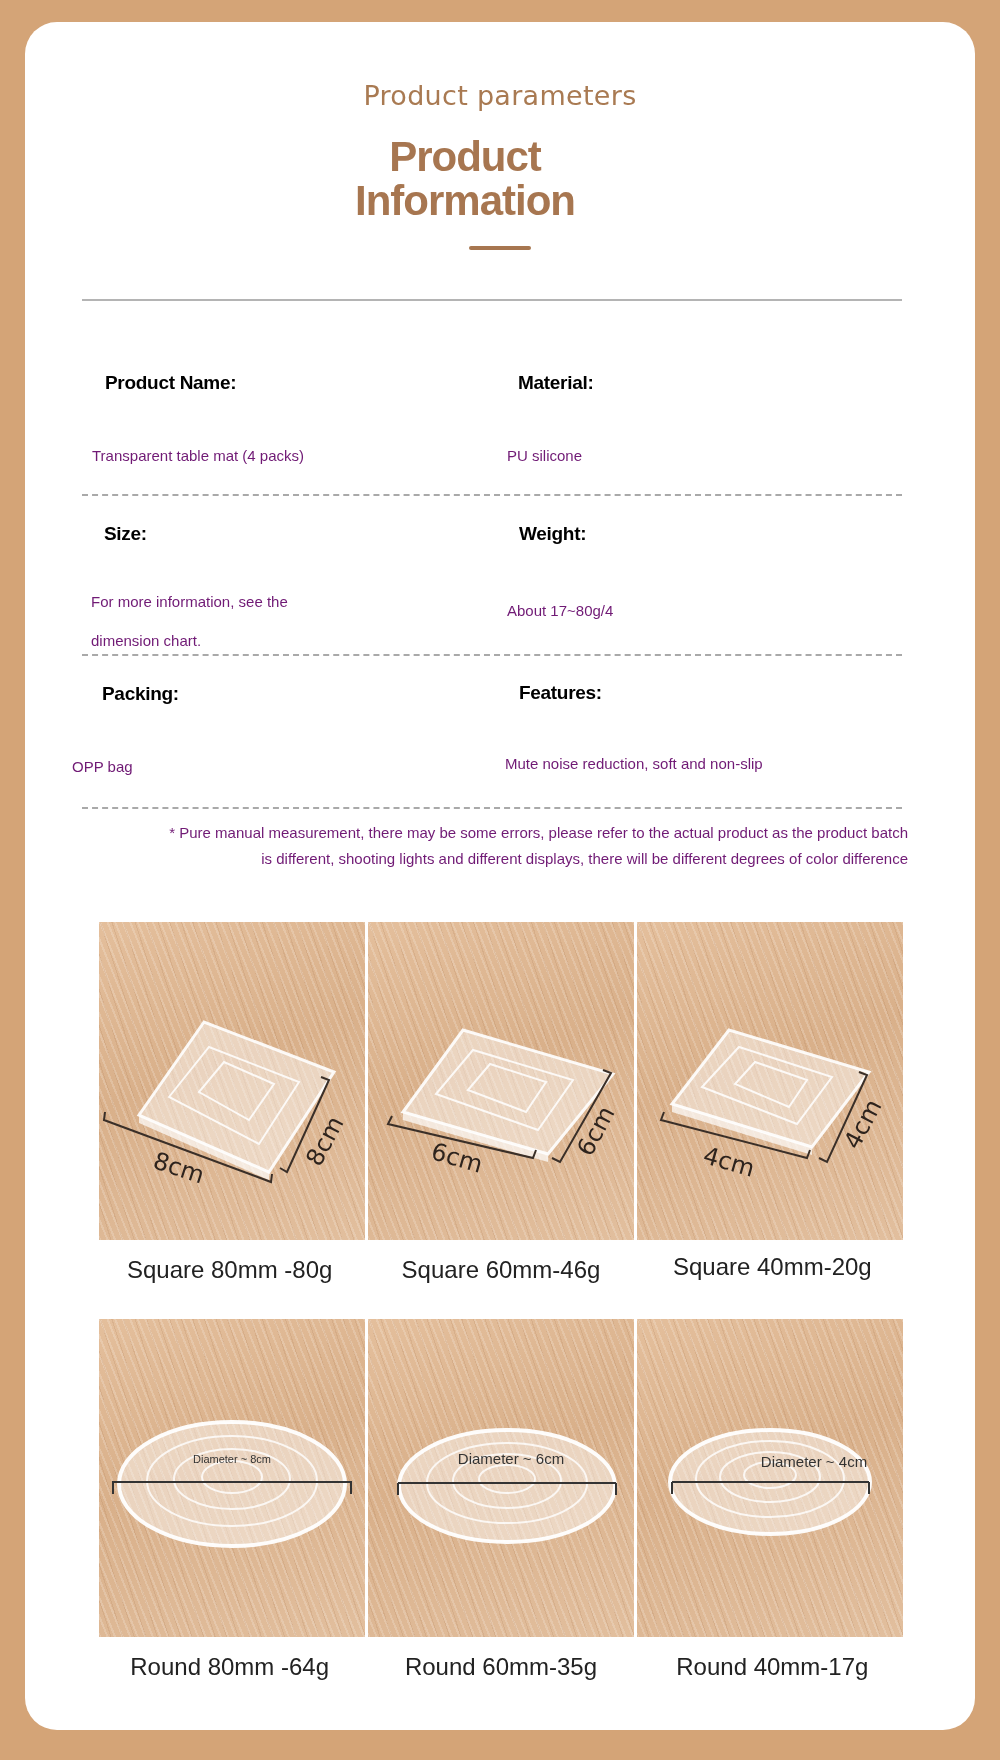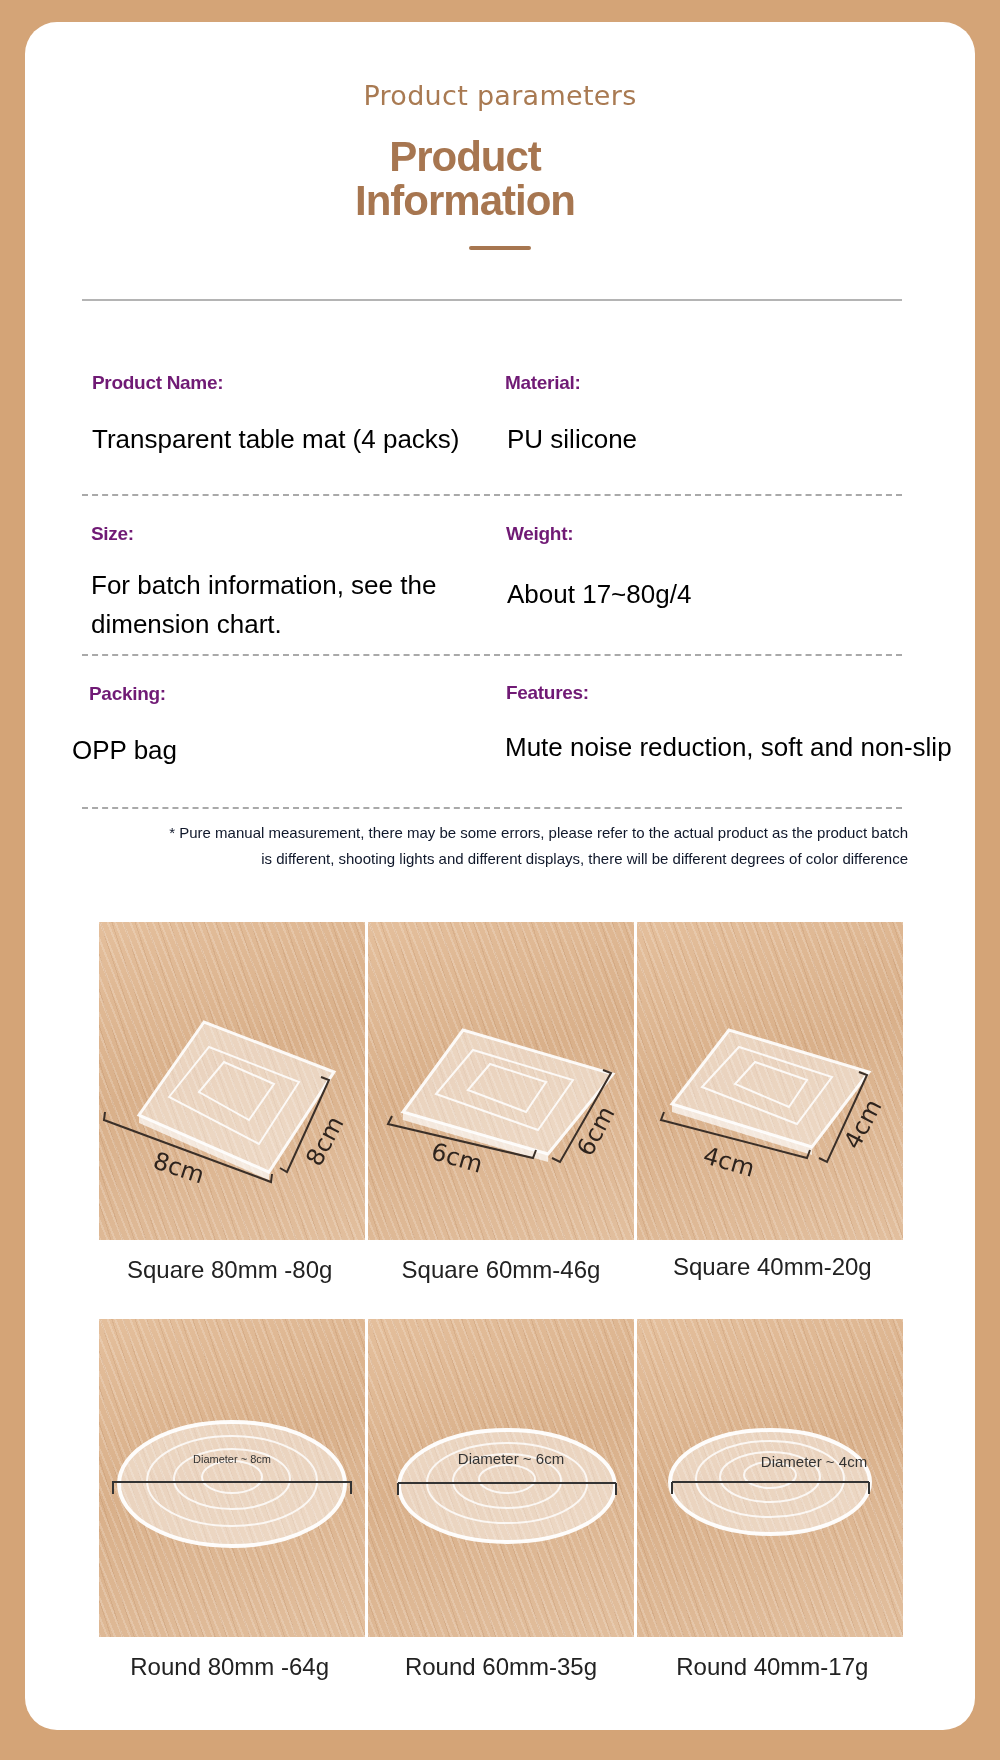--- a/index.html
+++ b/index.html
@@ -30,29 +30,30 @@
   }
   .rule {
     position: absolute; left: 82px; width: 820px; top: 299px; height: 0;
     border-top: 2px solid #b4b4b4;
   }
   .dash {
     position: absolute; left: 82px; width: 820px; height: 0;
     border-top: 2px dashed #a9a9a9;
   }
   .lbl {
-    position: absolute; font-size: 19px; font-weight: bold; color: #701a75;
+    position: absolute; font-size: 19px; font-weight: bold; color: #000000;
     letter-spacing: -0.3px;
+    margin-left: 13px;
   }
   .val {
-    position: absolute; font-size: 26px; color: #000000; line-height: 39px;
+    position: absolute; font-size: 15px; color: #701a75; line-height: 39px; margin-top: 16px;
   }
   .note {
     position: absolute; right: 92px; top: 820px; width: 760px;
-    text-align: right; font-size: 15px; color: #0f172a; line-height: 26px;
+    text-align: right; font-size: 15px; color: #701a75; line-height: 26px;
   }
   .gallery {
     position: absolute; left: 99px; width: 804px;
   }
   .row { display: flex; gap: 3px; }
   .photo {
     width: 266px; height: 318px; position: relative; overflow: hidden;
     background:
       repeating-linear-gradient(68deg, rgba(255,255,255,0.18) 0 2px, transparent 2px 7px),
       repeating-linear-gradient(72deg, rgba(170,120,80,0.18) 0 1px, transparent 1px 11px),
@@ -74,21 +75,21 @@
 <div class="title-bar"></div>
 <div class="rule"></div>
 
 <div class="lbl" style="left:92px; top:372px;">Product Name:</div>
 <div class="val" style="left:92px; top:420px;">Transparent table mat (4 packs)</div>
 <div class="lbl" style="left:505px; top:372px;">Material:</div>
 <div class="val" style="left:507px; top:420px;">PU silicone</div>
 <div class="dash" style="top:494px;"></div>
 
 <div class="lbl" style="left:91px; top:523px;">Size:</div>
-<div class="val" style="left:91px; top:566px;">For batch information, see the</div>
+<div class="val" style="left:91px; top:566px;">For more information, see the</div>
 <div class="val" style="left:91px; top:605px;">dimension chart.</div>
 <div class="lbl" style="left:506px; top:523px;">Weight:</div>
 <div class="val" style="left:507px; top:575px;">About 17~80g/4</div>
 <div class="dash" style="top:654px;"></div>
 
 <div class="lbl" style="left:89px; top:683px;">Packing:</div>
 <div class="val" style="left:72px; top:731px;">OPP bag</div>
 <div class="lbl" style="left:506px; top:682px;">Features:</div>
 <div class="val" style="left:505px; top:728px;">Mute noise reduction, soft and non-slip</div>
 <div class="dash" style="top:807px;"></div>

